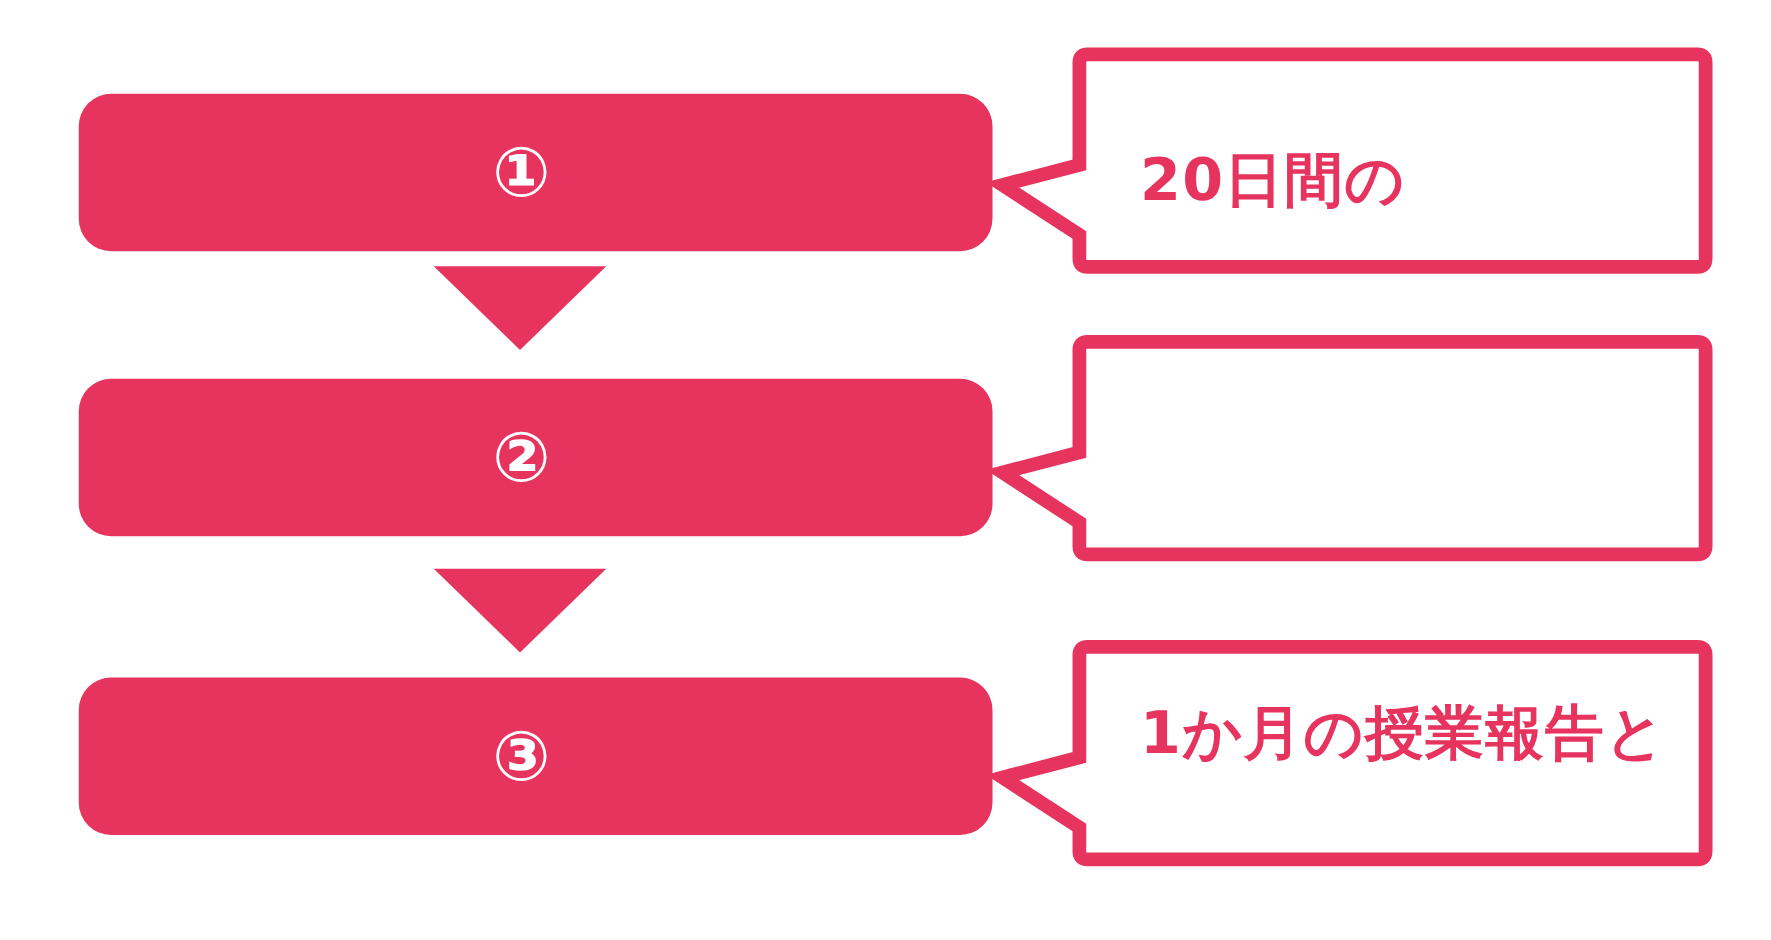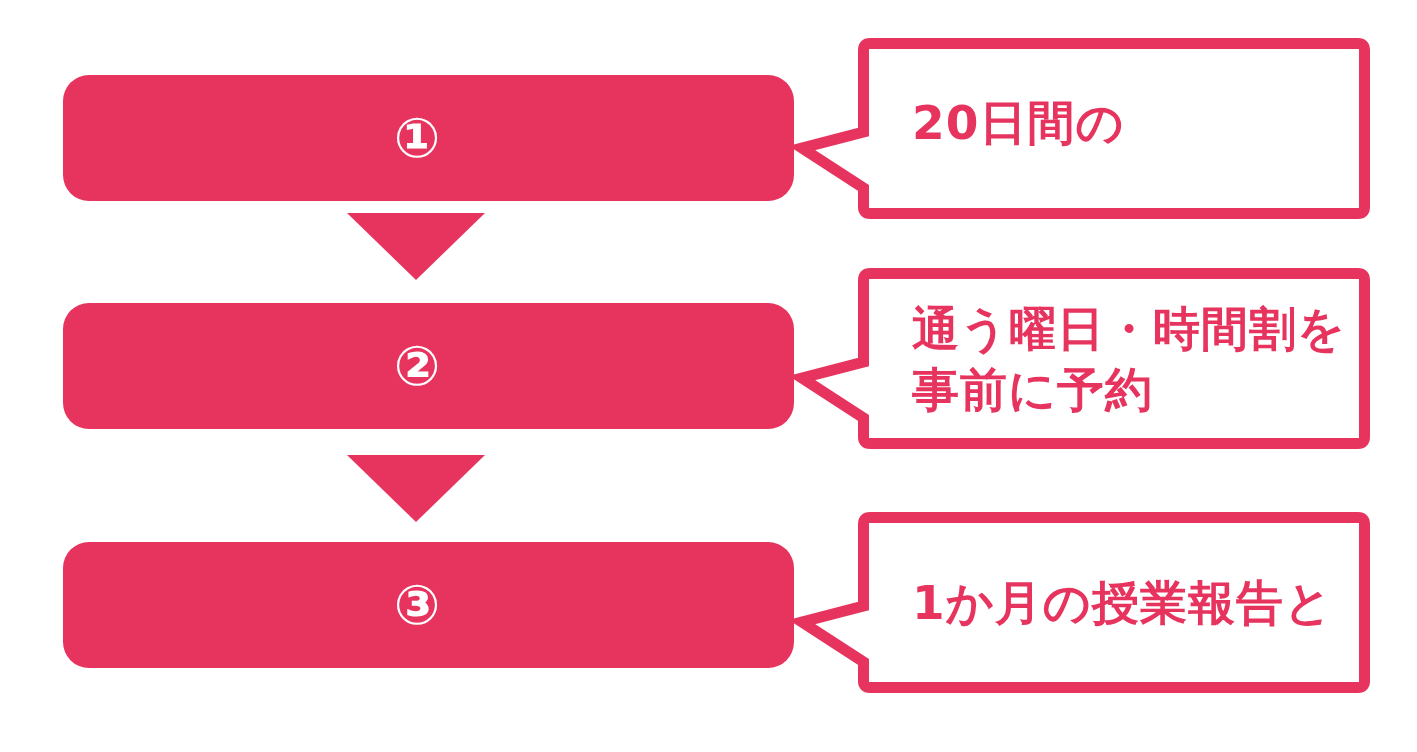--- a/index.html
+++ b/index.html
@@ -74,23 +74,23 @@
     display: flex;
     flex-direction: column;
     justify-content: center;
     color: var(--accent);
     font-weight: bold;
     font-size: 47px;
     line-height: 61px;
     letter-spacing: 1px;
     white-space: nowrap;
   }
-  .callout-1 { top: 32px; }
+  .callout-1 { top: 54px; }
   .callout-2 { top: 268px; }
-  .callout-3 { top: 512px; }
+  .callout-3 { top: 496px; }
 </style>
 </head>
 <body>
 
 <div class="canvas">
 
   <div class="step-box step-1">
     <span class="step-num">①</span>
   </div>
   <svg class="bubble bubble-1" viewBox="0 0 590 191" xmlns="http://www.w3.org/2000/svg" aria-hidden="true">
@@ -100,24 +100,20 @@
     <div>20日間の</div>
   </div>
   <div class="flow-arrow arrow-1"></div>
 
   <div class="step-box step-2">
     <span class="step-num">②</span>
   </div>
   <svg class="bubble bubble-2" viewBox="0 0 590 191" xmlns="http://www.w3.org/2000/svg" aria-hidden="true">
     <path d="M 73.5 99 L 73.5 17 Q 73.5 10.5 80 10.5 L 568 10.5 Q 574.5 10.5 574.5 17 L 574.5 174 Q 574.5 180.5 568 180.5 L 80 180.5 Q 73.5 180.5 73.5 174 L 73.5 155 L 12 115 Z"></path>
   </svg>
-  <div class="callout-text callout-2">
-    <div>通う曜日・時間割を</div>
-    <div>事前に予約</div>
-  </div>
   <div class="flow-arrow arrow-2"></div>
 
   <div class="step-box step-3">
     <span class="step-num">③</span>
   </div>
   <svg class="bubble bubble-3" viewBox="0 0 590 191" xmlns="http://www.w3.org/2000/svg" aria-hidden="true">
     <path d="M 73.5 99 L 73.5 17 Q 73.5 10.5 80 10.5 L 568 10.5 Q 574.5 10.5 574.5 17 L 574.5 174 Q 574.5 180.5 568 180.5 L 80 180.5 Q 73.5 180.5 73.5 174 L 73.5 155 L 12 115 Z"></path>
   </svg>
   <div class="callout-text callout-3">
     <div>1か月の授業報告と</div>

